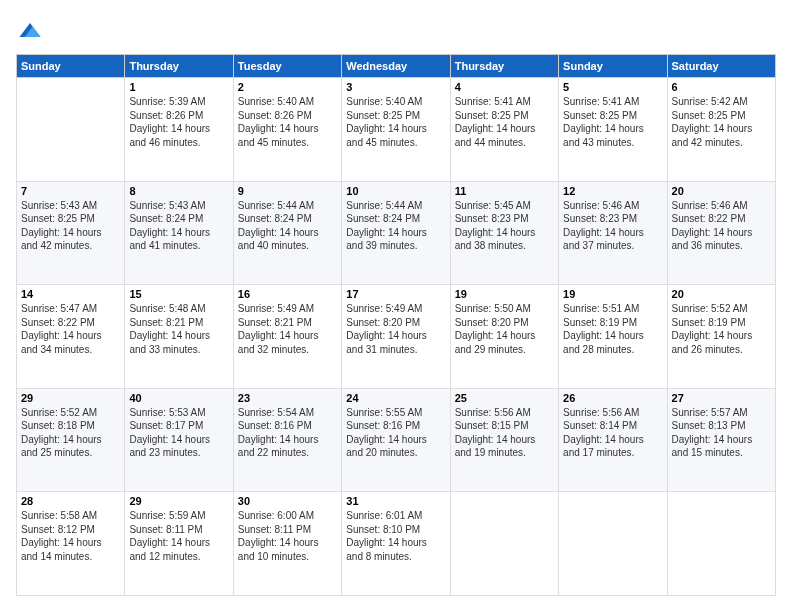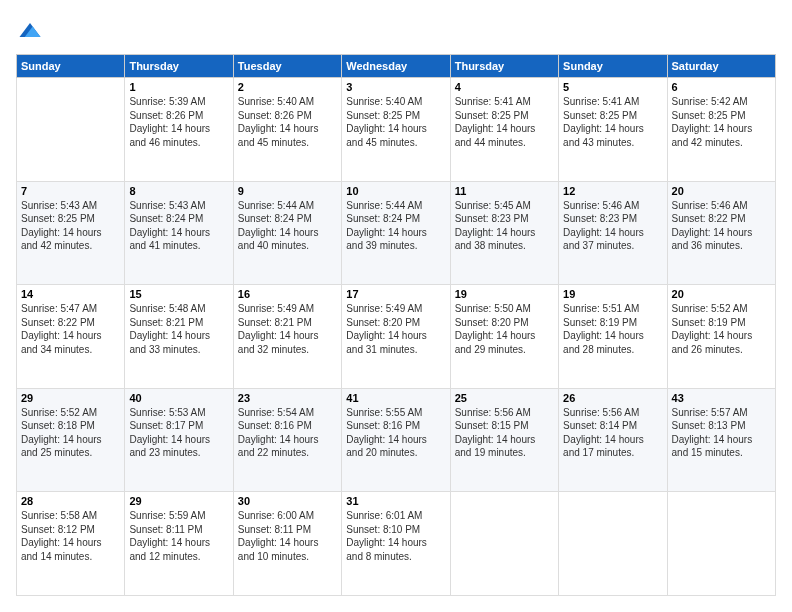--- a/index.html
+++ b/index.html
@@ -222,33 +222,33 @@
           </td>
           <td>
             <span class="day-num">40</span>
             <div class="day-info">Sunrise: 5:53 AM<br>Sunset: 8:17 PM<br>Daylight: 14 hours and 23 minutes.</div>
           </td>
           <td>
             <span class="day-num">23</span>
             <div class="day-info">Sunrise: 5:54 AM<br>Sunset: 8:16 PM<br>Daylight: 14 hours and 22 minutes.</div>
           </td>
           <td>
-            <span class="day-num">41</span>
+            <span class="day-num">24</span>
             <div class="day-info">Sunrise: 5:55 AM<br>Sunset: 8:16 PM<br>Daylight: 14 hours and 20 minutes.</div>
           </td>
           <td>
             <span class="day-num">25</span>
             <div class="day-info">Sunrise: 5:56 AM<br>Sunset: 8:15 PM<br>Daylight: 14 hours and 19 minutes.</div>
           </td>
           <td>
             <span class="day-num">26</span>
             <div class="day-info">Sunrise: 5:56 AM<br>Sunset: 8:14 PM<br>Daylight: 14 hours and 17 minutes.</div>
           </td>
           <td>
-            <span class="day-num">43</span>
+            <span class="day-num">27</span>
             <div class="day-info">Sunrise: 5:57 AM<br>Sunset: 8:13 PM<br>Daylight: 14 hours and 15 minutes.</div>
           </td>
         </tr>
         <tr>
           <td>
             <span class="day-num">28</span>
             <div class="day-info">Sunrise: 5:58 AM<br>Sunset: 8:12 PM<br>Daylight: 14 hours and 14 minutes.</div>
           </td>
           <td>
             <span class="day-num">29</span>

